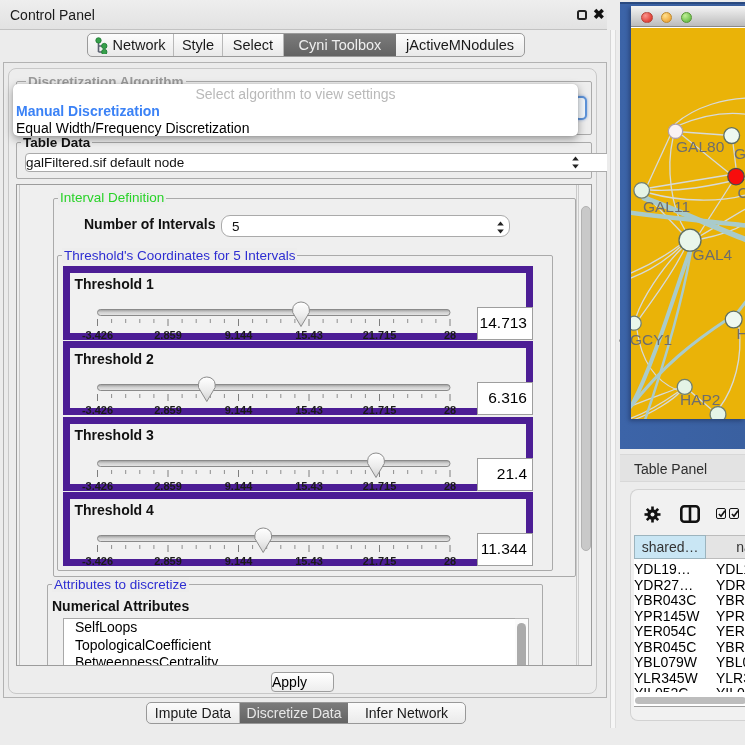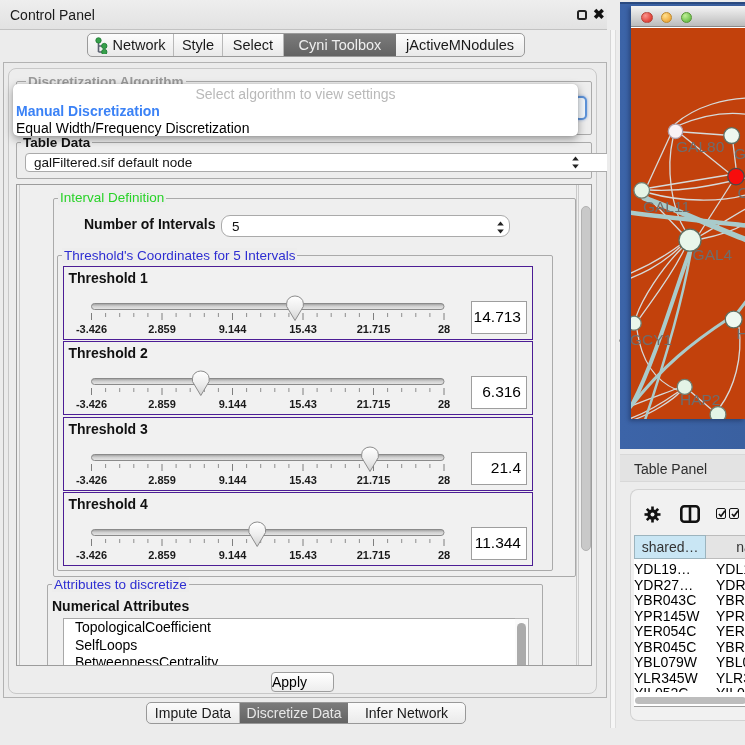--- a/index.html
+++ b/index.html
@@ -36,21 +36,21 @@
 #popup .r3{position:absolute;left:3px;top:36px;font-size:14px;color:#000}
 
 #scrollpane{position:absolute;left:16px;top:184px;width:576px;height:482px;
 border:1px solid #9c9c9c;background:#efefef;overflow:hidden}
 #cpanel{position:absolute;left:2px;top:0px;width:558px;height:482px;border-left:1px solid #c9c9c9;border-right:1px solid #c9c9c9}
 #vsb{position:absolute;left:561px;top:0;width:14px;height:480px;background:#f1f1f1;border-left:1px solid #cccccc}
 #vsb .th{position:absolute;left:1.5px;top:21px;width:10px;height:345px;border-radius:6px;
 background:#c9c9c9;border:1px solid #b2b2b2}
 
 .srow{position:absolute;left:45.5px;width:470.5px;height:73.5px;
-border:1px solid #4c1d95;background:#f1f1f1}
+border:7px solid #4c1d95;background:#f1f1f1}
 .stitle{position:absolute;left:5px;top:3px;font-size:14px;font-weight:bold;color:#111}
 .sld{position:absolute}
 .sval{position:absolute;left:407.5px;top:34px;width:56px;height:32.5px;background:#fff;
 border:1px solid #9e9e9e;font-size:15.5px;text-align:right;line-height:30.5px;padding-right:5px}
 
 #numlist{position:absolute;left:46px;top:433px;width:466px;height:48px;background:#fff;
 border:1px solid #a8a8a8;font-size:13.5px}
 #numlist div{padding-left:11px;height:17.5px;line-height:17.5px;font-size:14px}
 #listsb{position:absolute;left:498px;top:433px;width:14px;height:48px;background:#fbfbfb;border:1px solid #b5b5b5;border-left:none}
 #listsb .th{position:absolute;left:2px;top:4px;width:9px;height:60px;border-radius:4.5px;background:#ababab}
@@ -66,21 +66,21 @@
 
 #gap{position:absolute;left:607px;top:0;width:13px;height:745px;background:#ececec}
 #gapline{position:absolute;left:610px;top:30px;width:6px;height:698px;background:#f6f6f6;border-left:1px solid #d6d6d6;border-right:1px solid #dddddd}
 #netpanel{position:absolute;left:620px;top:2px;width:125px;height:447px;
 background:linear-gradient(90deg,#3c64a8,#3a60a0);border-top:2px solid #2a4a80}
 #macwin{position:absolute;left:631px;top:6px;width:114px;height:413px;background:#fff;
 box-shadow:-2px 2px 4px rgba(20,35,70,.45)}
 #mactb{position:absolute;left:0;top:0;width:114px;height:21px;
 background:linear-gradient(#f4f4f4,#bcbcbc);border-bottom:1px solid #8a8a8a}
 .light{position:absolute;top:5.5px;width:11.5px;height:11.5px;border-radius:50%}
-#netcv{position:absolute;left:0;top:22px;width:114px;height:391px;background:#c2410c;overflow:hidden}
+#netcv{position:absolute;left:0;top:22px;width:114px;height:391px;background:#eab308;overflow:hidden}
 #tpbar{position:absolute;left:620px;top:454px;width:125px;height:28px;background:#e3e3e3;
 border-top:1px solid #d8d8d8;border-bottom:1px solid #d8d8d8}
 #tpbar .t{position:absolute;left:14px;top:6px;font-size:14px;color:#2e2e2e}
 #card{position:absolute;left:630px;top:489px;width:115px;height:232px;background:#f1f1f1;
 border:1px solid #d2d2d2;border-radius:8px 0 0 8px;border-right:none}
 #tblwrap{position:absolute;left:634px;top:535px;width:111px;height:172px;background:#fff;overflow:hidden;border-bottom:1px solid #a0a0a0}
 #rowclip{position:absolute;left:0;top:27.3px;width:111px;height:130.2px;overflow:hidden}
 #thead{position:absolute;left:0;top:0;width:200px;height:24px;display:flex}
 #thead .h1{width:74px;height:24px;background:#c9e6f4;border:1px solid #9cb4be;
 font-size:14px;text-align:center;line-height:22px;color:#333}
@@ -119,21 +119,21 @@
 <div id="outer"></div>
 <div id="inner"></div>
 
 <div class="gbox" style="left:16px;top:81px;width:576px;height:54px"></div>
 <div class="gtitle" style="left:26px;top:74px;font-weight:bold;color:#9a9a9a">Discretization Algorithm</div>
 <div class="combo" style="left:26px;top:97px;width:560px;height:22px"></div>
 <div style="position:absolute;left:574px;top:96px;width:13px;height:24px;border:2px solid #5d92d8;border-radius:5px;background:#f2f7fc;box-shadow:0 0 3px rgba(80,130,210,.65)"></div>
 
 <div class="gbox" style="left:16px;top:142px;width:576px;height:37px"></div>
 <div class="gtitle" style="left:21px;top:135px;font-weight:bold;color:#111">Table Data</div>
-<div class="combo" style="left:25px;top:153px;width:673px;height:19px;line-height:18px;padding-left:8px">galFiltered.sif default node</div>
+<div class="combo" style="left:25px;top:153px;width:673px;height:19px;line-height:18px;padding-left:0">galFiltered.sif default node</div>
 <div class="updown" style="left:571px;top:155px">
     <svg width="9" height="15" viewBox="0 0 9 15">
       <path d="M1.2,5.5 L4.5,1.5 L7.8,5.5 Z" fill="#222"></path>
       <path d="M1.2,9.5 L4.5,13.5 L7.8,9.5 Z" fill="#222"></path>
     </svg>
   </div>
 
 <div id="popup">
  <div class="r1">Select algorithm to view settings</div>
  <div class="r2">Manual Discretization</div>
@@ -362,22 +362,22 @@
         <text x="380.0" y="65.5" text-anchor="middle" font-size="11" font-weight="bold" fill="#1a1a1a">28</text>
 <path d="M 184.9,39.5 v-3.2 a8.3,7.3 0 0 1 16.6,0 v3.2 l-8.3,14 z" fill="url(#thm307)" stroke="#8c8c8c" stroke-width="1"></path>
 </svg>
 <div class="sval">11.344</div>
 </div>
 
  <div class="gbox" style="left:30px;top:399px;width:496px;height:100px"></div>
  <div class="gtitle" style="left:35px;top:392px;color:#2e2ed2">Attributes to discretize</div>
  <div class="abs" style="left:35px;top:413px;font-size:14px;font-weight:bold;color:#111">Numerical Attributes</div>
  <div id="numlist">
+      <div>SelfLoops</div>
       <div>TopologicalCoefficient</div>
-      <div>SelfLoops</div>
       <div>BetweennessCentrality</div>
     </div>
  <div id="listsb">
       <div class="th"></div>
     </div>
 
  <div id="vsb">
       <div class="th"></div>
     </div>
 </div>

